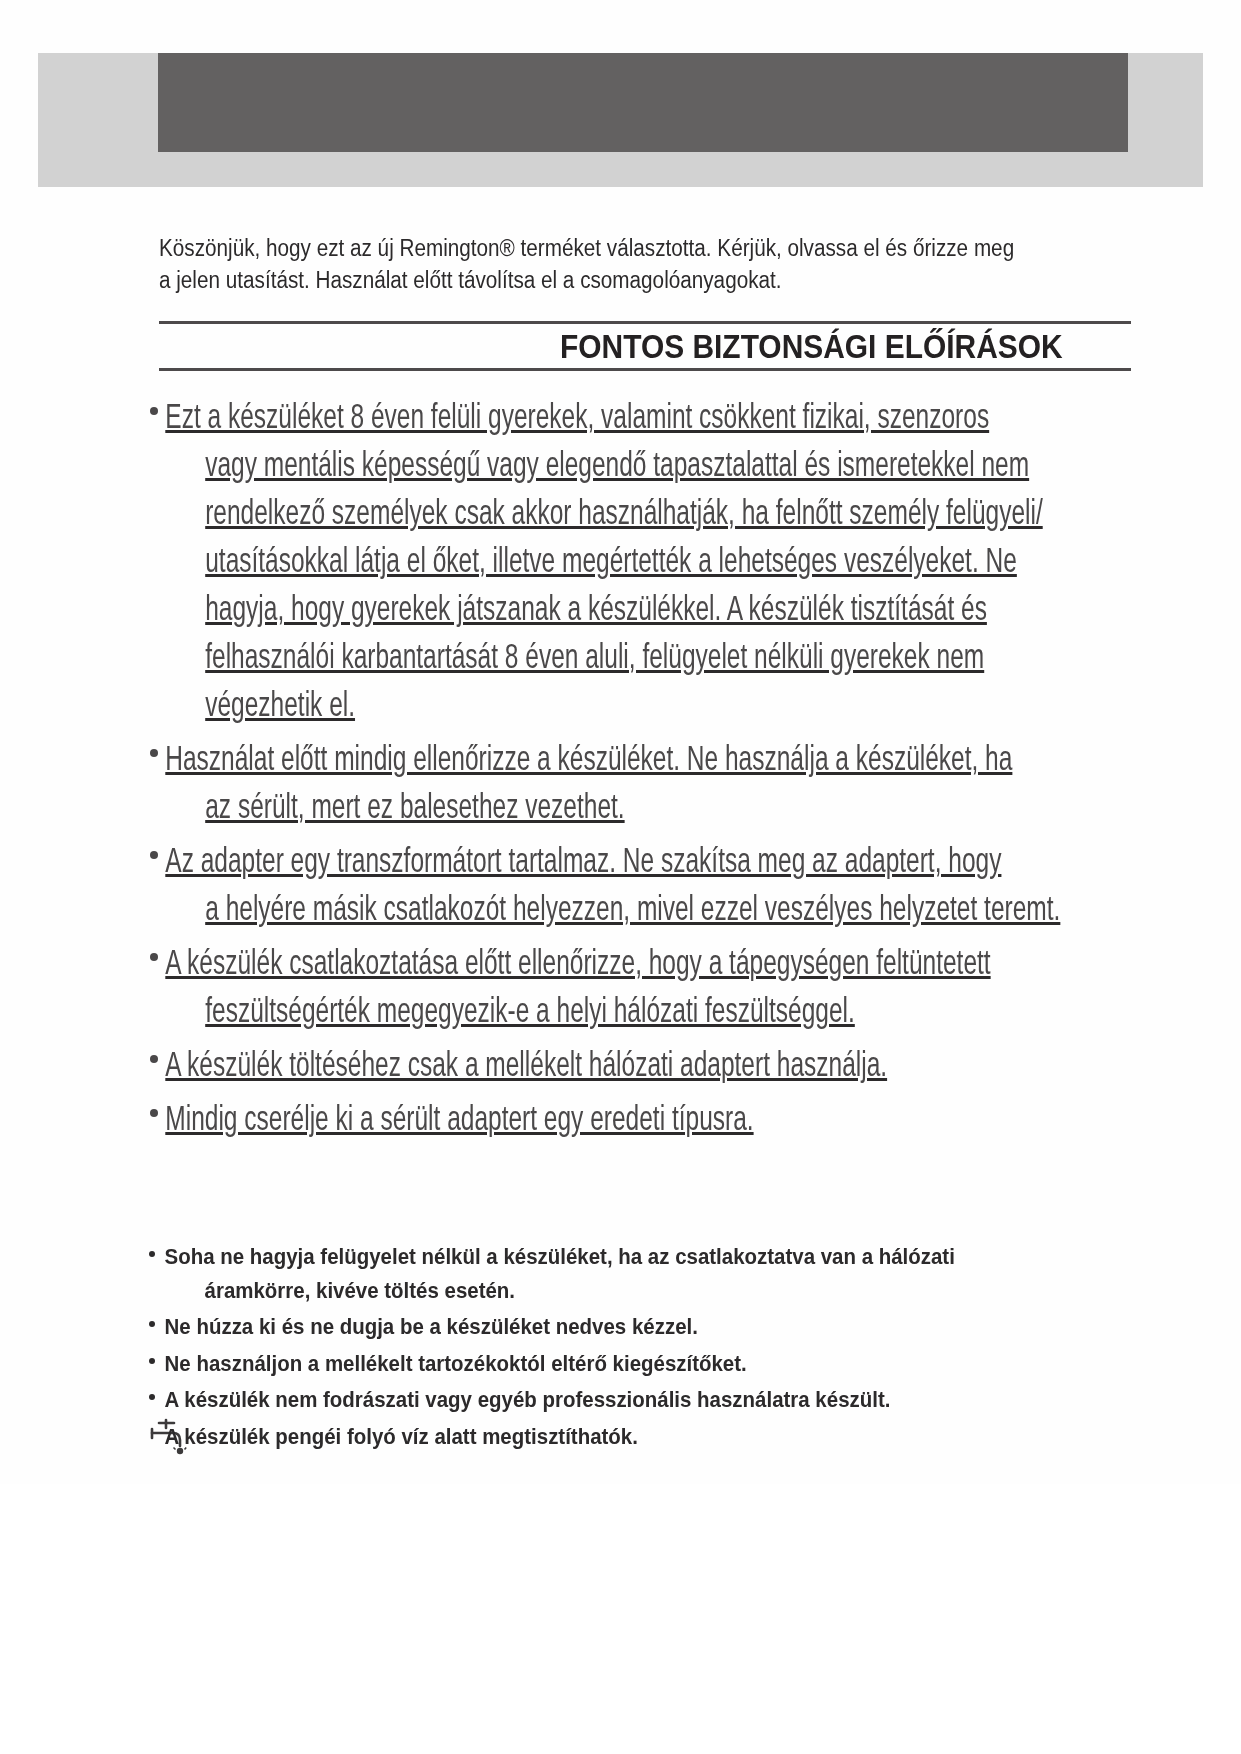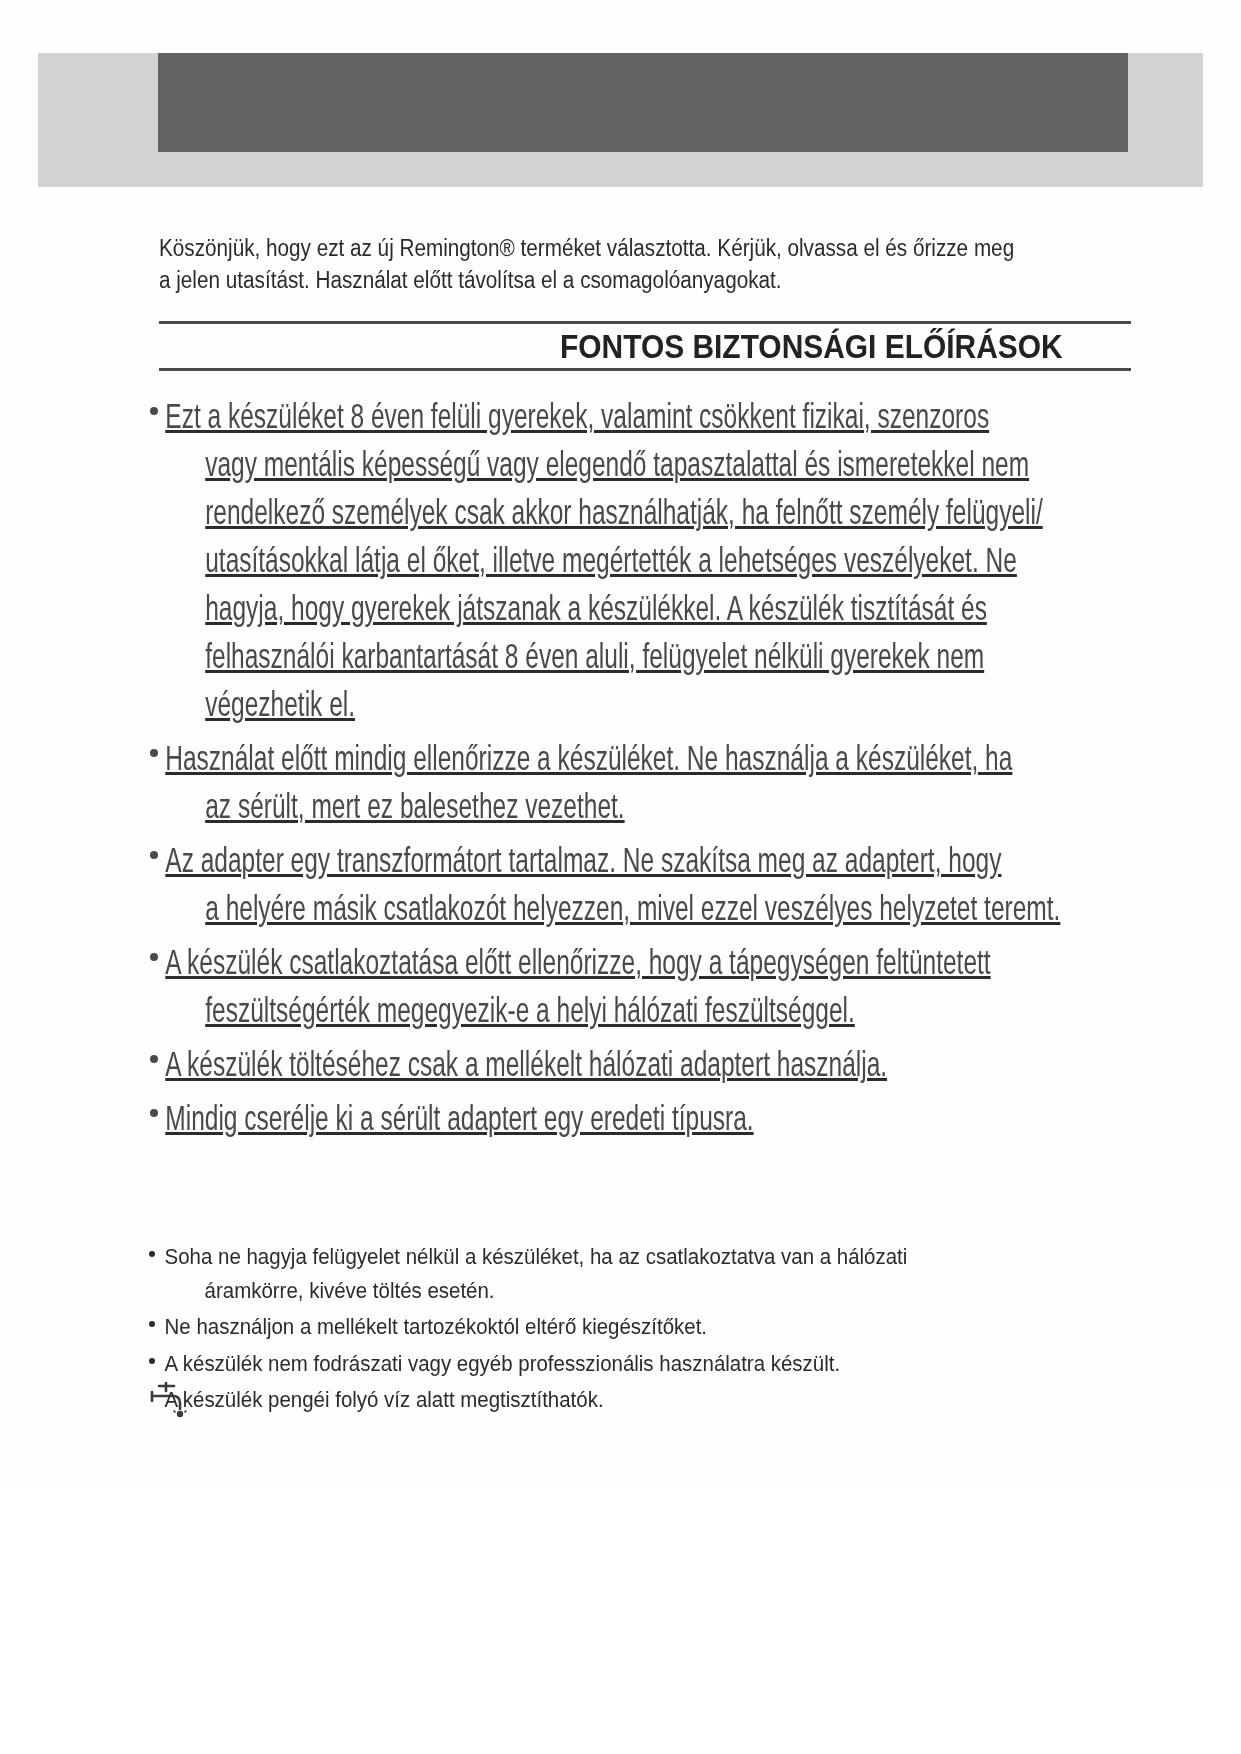--- a/index.html
+++ b/index.html
@@ -28,21 +28,21 @@
   
   .list-primary { position:absolute; left:159px; top:392px; width:980px; list-style:none; margin:0; padding:0; }
   .list-primary li { position:relative; margin:0 0 6px 0;text-decoration:underline; }
   .list-primary .txt {
     display:block; transform:scaleX(0.7); transform-origin:0 0;
     width:1390px; padding-left:66px; text-indent:-57px;
     white-space:pre; font-size:35px; line-height:48px; font-weight:normal; color:#4a4849;
   }
   .dot-big { position:absolute; left:-9px; top:15px; width:8px; height:8px; border-radius:50%; background:#4a4849; }
   
-  .list-secondary { position:absolute; left:159px; top:1240px; width:980px; list-style:none; margin:0; padding:0; }
+  .list-secondary { position:absolute; left:159px; top:1240px; width:980px; list-style:none; margin:0; padding:0;font-weight:bold; }
   .list-secondary li { position:relative; margin:0 0 3px 0; }
   .list-secondary .txt {
     display:block; transform:scaleX(0.93); transform-origin:0 0;
     width:1060px; padding-left:49px; text-indent:-43px;
     white-space:pre; font-size:22px; line-height:33.5px; color:#2c2a2b;
   }
   .dot-small { position:absolute; left:-10px; top:11px; width:6px; height:6px; border-radius:50%; background:#2c2a2b; }
   .tap-wrap { position:absolute; left:-12px; top:-2px; width:42px; height:38px; }
   
   .footer-band { position:absolute; left:38px; top:1612px; width:368px; height:86px; background:#d2d2d2; }
@@ -107,20 +107,24 @@
   </ul>
 
   <ul class="list-secondary">
     <li>
       <span class="dot-small"></span>
       <span class="txt">Soha ne hagyja felügyelet nélkül a készüléket, ha az csatlakoztatva van a hálózati
 áramkörre, kivéve töltés esetén.</span>
     </li>
     <li>
       <span class="dot-small"></span>
+      <span class="txt">Ne húzza ki és ne dugja be a készüléket nedves kézzel.</span>
+    </li>
+    <li>
+      <span class="dot-small"></span>
       <span class="txt">Ne használjon a mellékelt tartozékoktól eltérő kiegészítőket.</span>
     </li>
     <li>
       <span class="dot-small"></span>
       <span class="txt">A készülék nem fodrászati vagy egyéb professzionális használatra készült.</span>
     </li>
     <li>
       <span class="tap-wrap">
         <svg width="42" height="38" viewBox="0 0 42 38">
           <g fill="none" stroke="#3c3a3b" stroke-width="2.6" stroke-linecap="round">

